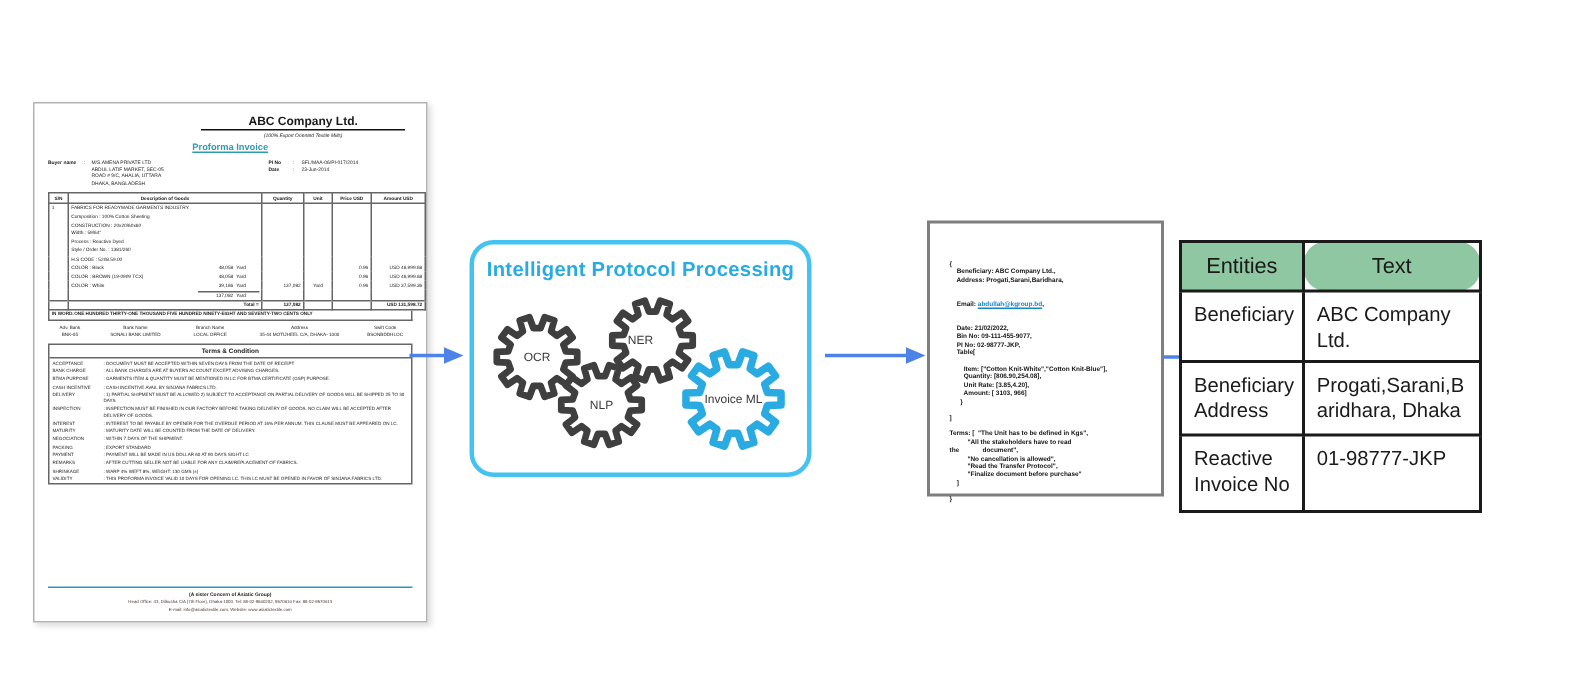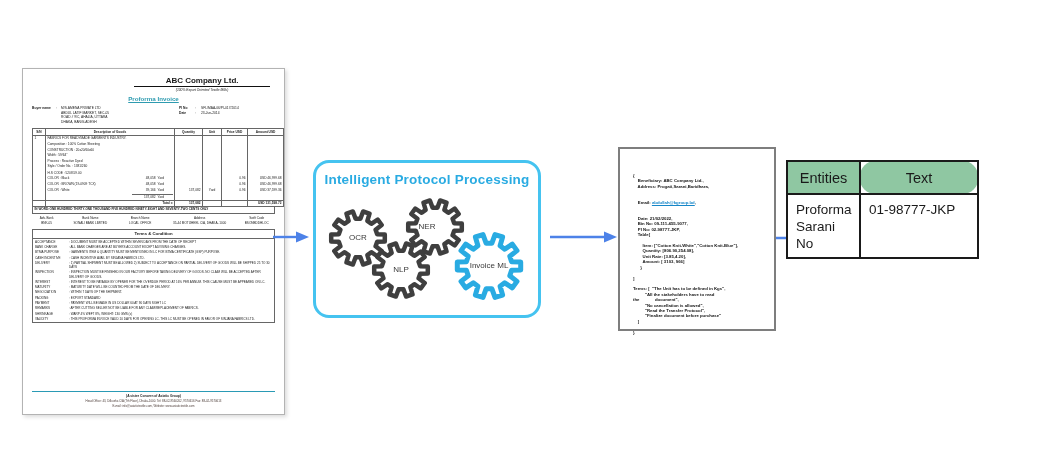--- a/index.html
+++ b/index.html
@@ -357,20 +357,28 @@
   </div>
 
   <table class="etable">
     <thead>
       <tr>
         <th class="col-entity">Entities</th>
         <th class="col-text">Text</th>
       </tr>
     </thead>
     <tbody>
+      <tr class="r1">
+        <td>Beneficiary</td>
+        <td>ABC Company Ltd.</td>
+      </tr>
+      <tr class="r2">
+        <td>Beneficiary Address</td>
+        <td class="cell-break">Progati,Sarani,Baridhara, Dhaka</td>
+      </tr>
       <tr class="r3">
-        <td>Proforma Sarani No</td>
+        <td>Reactive Invoice No</td>
         <td>01-98777-JKP</td>
       </tr>
     </tbody>
   </table>
 
 </div>
 
 </body></html>

